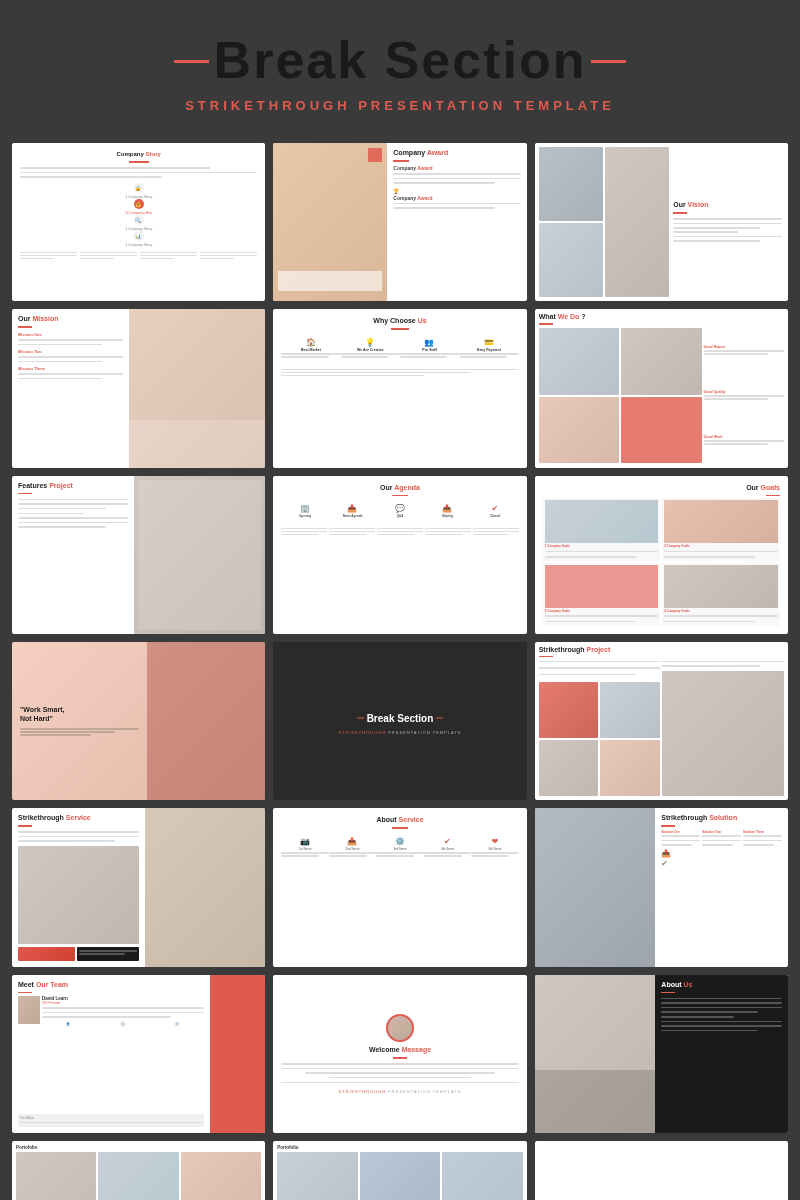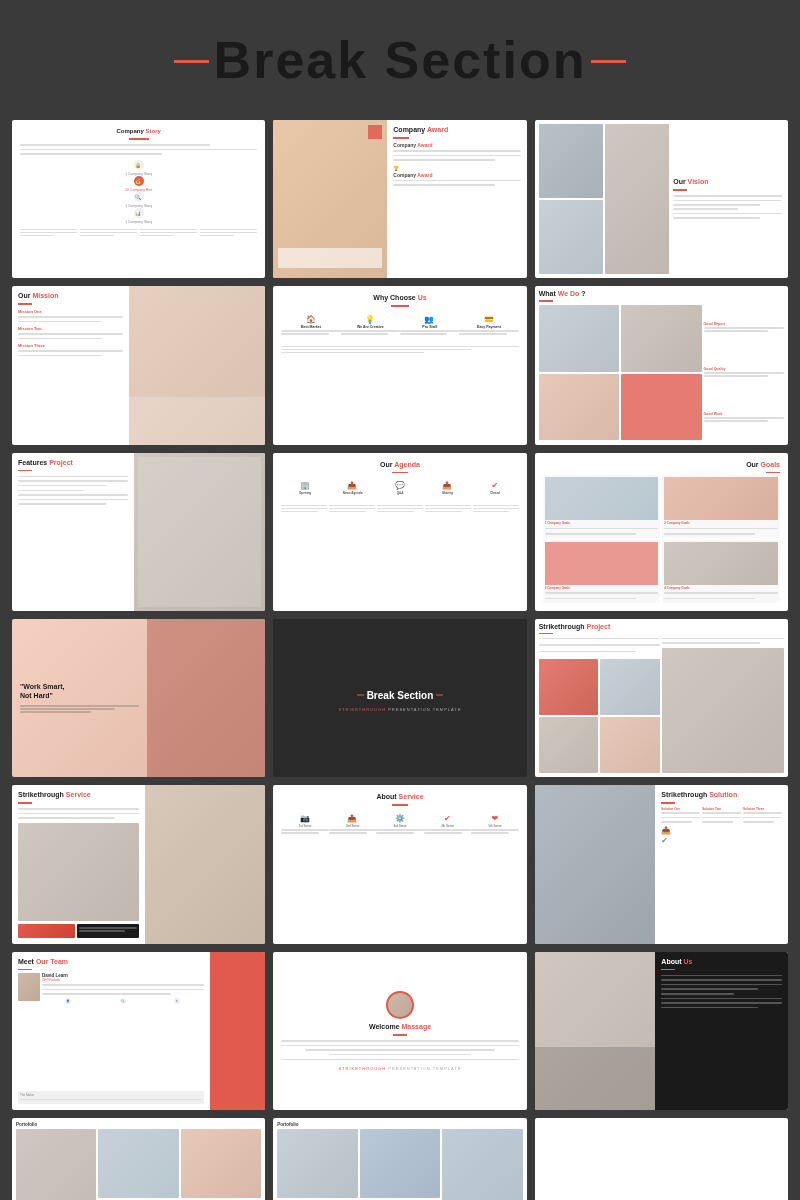--- a/index.html
+++ b/index.html
@@ -175,20 +175,23 @@
       font-weight: 700;
       text-transform: uppercase;
     }
 
   </style>
 </head>
 <body>
 
 <div class="header">
   <div class="header-title">Break Section</div>
+  <div class="header-subtitle">
+    <span>STRIKETHROUGH</span><span> PRESENTATION TEMPLATE</span>
+  </div>
 </div>
 
 <div class="slides-grid">
 
   <div class="slide">
     <div class="slide-inner fcol">
       <div class="slide-title" style="text-align:center;font-size:6px;">Company <span class="accent">Story</span></div>
       <div style="width:20px;height:1.5px;background:#e05a4e;margin:1px auto 3px;"></div>
       <div class="slide-text-line med"></div>
       <div class="slide-text-line full"></div>

